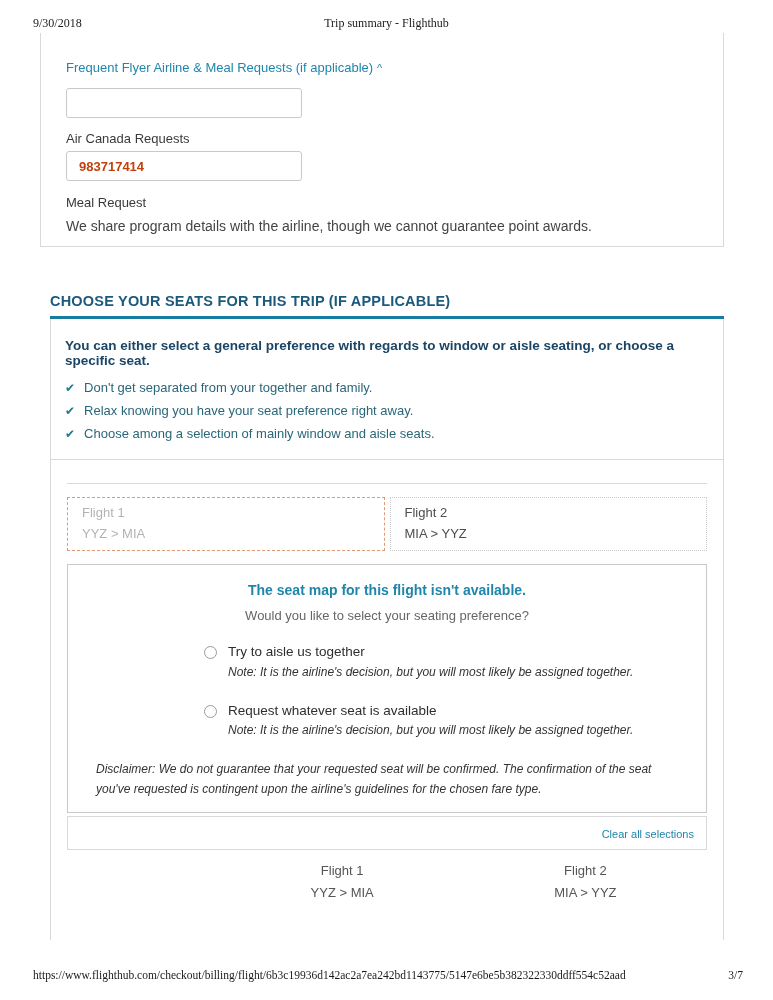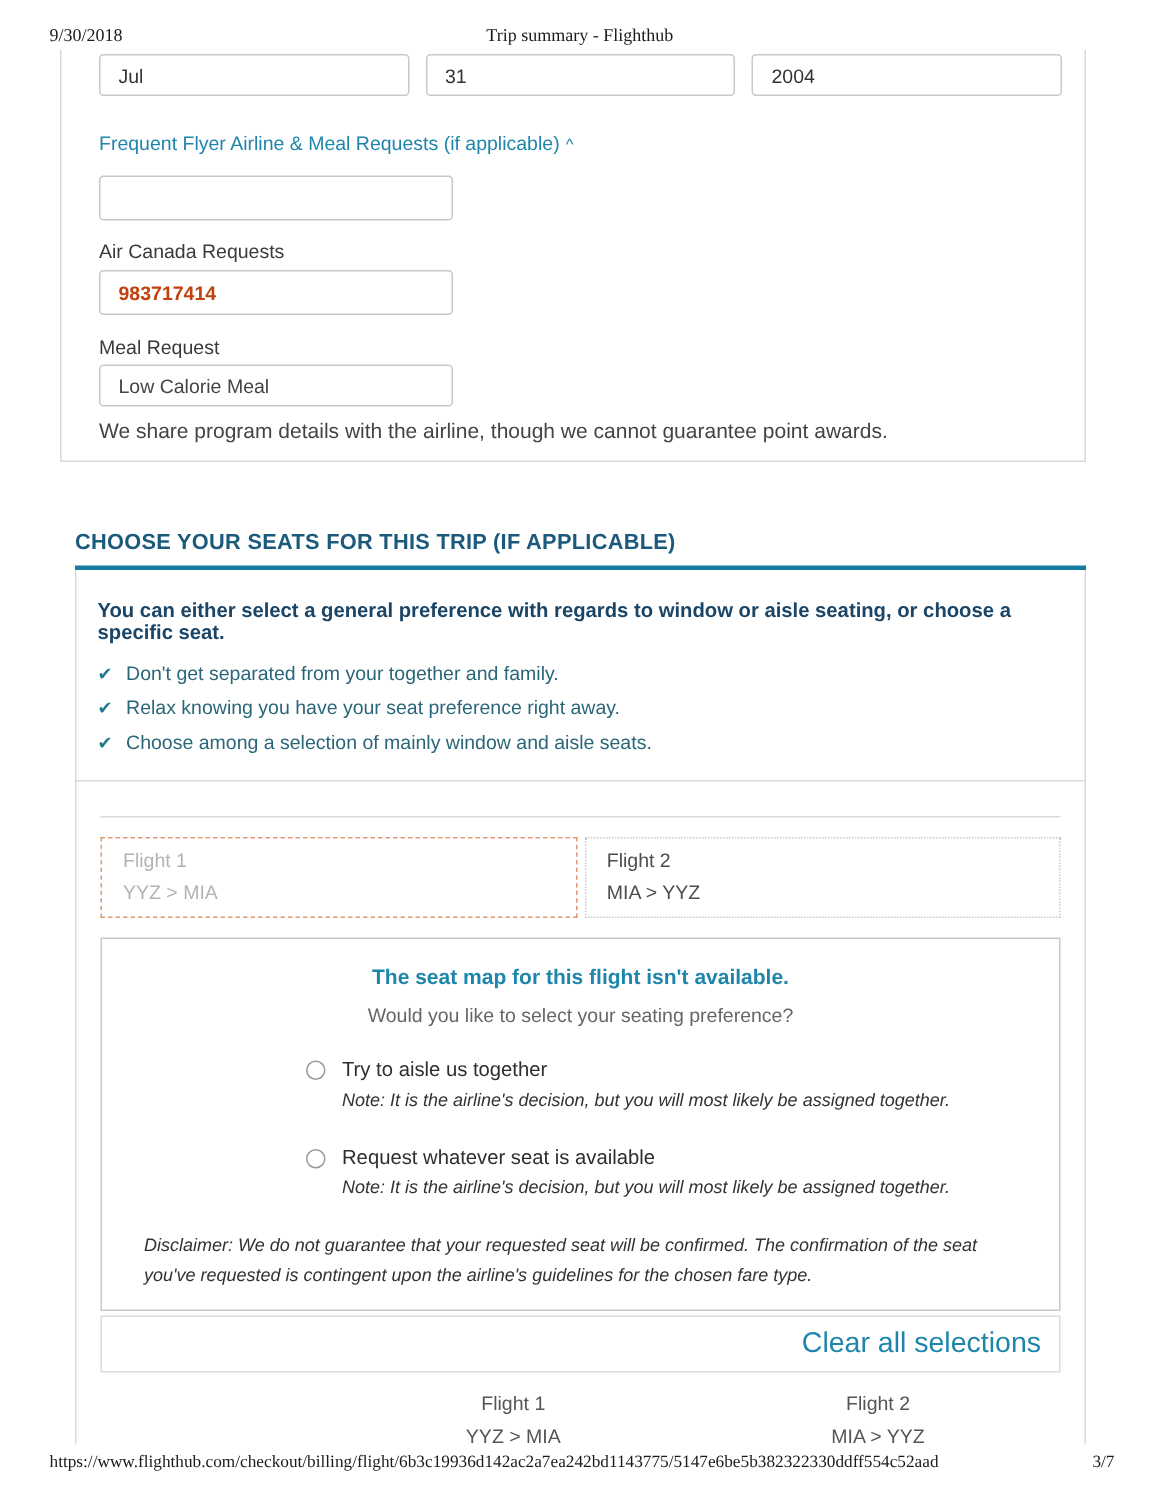--- a/index.html
+++ b/index.html
@@ -97,53 +97,47 @@
     border:1.5px solid #9a9a9a; border-radius:50%; background:#fff;
   }
   .opt-label { font-size:13.5px; color:#2e2e2e; line-height:1.15; }
   .opt-note { font-size:12px; font-style:italic; color:#333; margin-top:5px; }
   .disclaimer { margin-top:22px; font-size:12px; font-style:italic; color:#333; line-height:1.7; }
 
   .clear-row {
     margin-top:3px; border:1px solid var(--border);
     padding:7px 12px; text-align:right;
   }
-  .clear-link { color:var(--accent); font-size:19px; text-decoration:none; cursor:pointer; }
+  .clear-link { color:var(--accent); font-size:11px; text-decoration:none; cursor:pointer; }
 
   .summary-table { margin-top:13px; }
   .st-row { display:grid; grid-template-columns:24% 38% 38%; align-items:center; }
   .st-head .st-cell { text-align:center; font-size:13px; color:#555; }
   .st-head-route { margin-top:7px; }
 </style>
 </head>
 <body>
 
 <div class="print-header">
   <span class="ph-date">9/30/2018</span>
   <span class="ph-title">Trip summary - Flighthub</span>
 </div>
 
 <div class="content">
 
   <section class="card form-card">
-    <div class="dob-row">
-      <input class="text-input" value="Jul" style="">
-      <input class="text-input" value="31" style="">
-      <input class="text-input" value="2004" style="">
-    </div>
 
     <a class="ff-link"><span>Frequent Flyer Airline &amp; Meal Requests (if applicable)</span><span class="ff-caret">^</span></a>
 
     <input class="text-input extra-input" value="" style="">
 
     <div class="field-label">Air Canada Requests</div>
     <input class="text-input aeroplan-input" value="983717414" style="">
 
     <div class="field-label meal-label">Meal Request</div>
-    <input class="text-input meal-input" value="Low Calorie Meal" style="">
 
     <p class="program-note">We share program details with the airline, though we cannot guarantee point awards.</p>
   </section>
 
   <div class="seats-wrap">
 
     <h2 class="section-heading">CHOOSE YOUR SEATS FOR THIS TRIP (IF APPLICABLE)</h2>
 
     <section class="card intro-card">
       <p class="intro-text">You can either select a general preference with regards to window or aisle seating, or choose a specific seat.</p>

